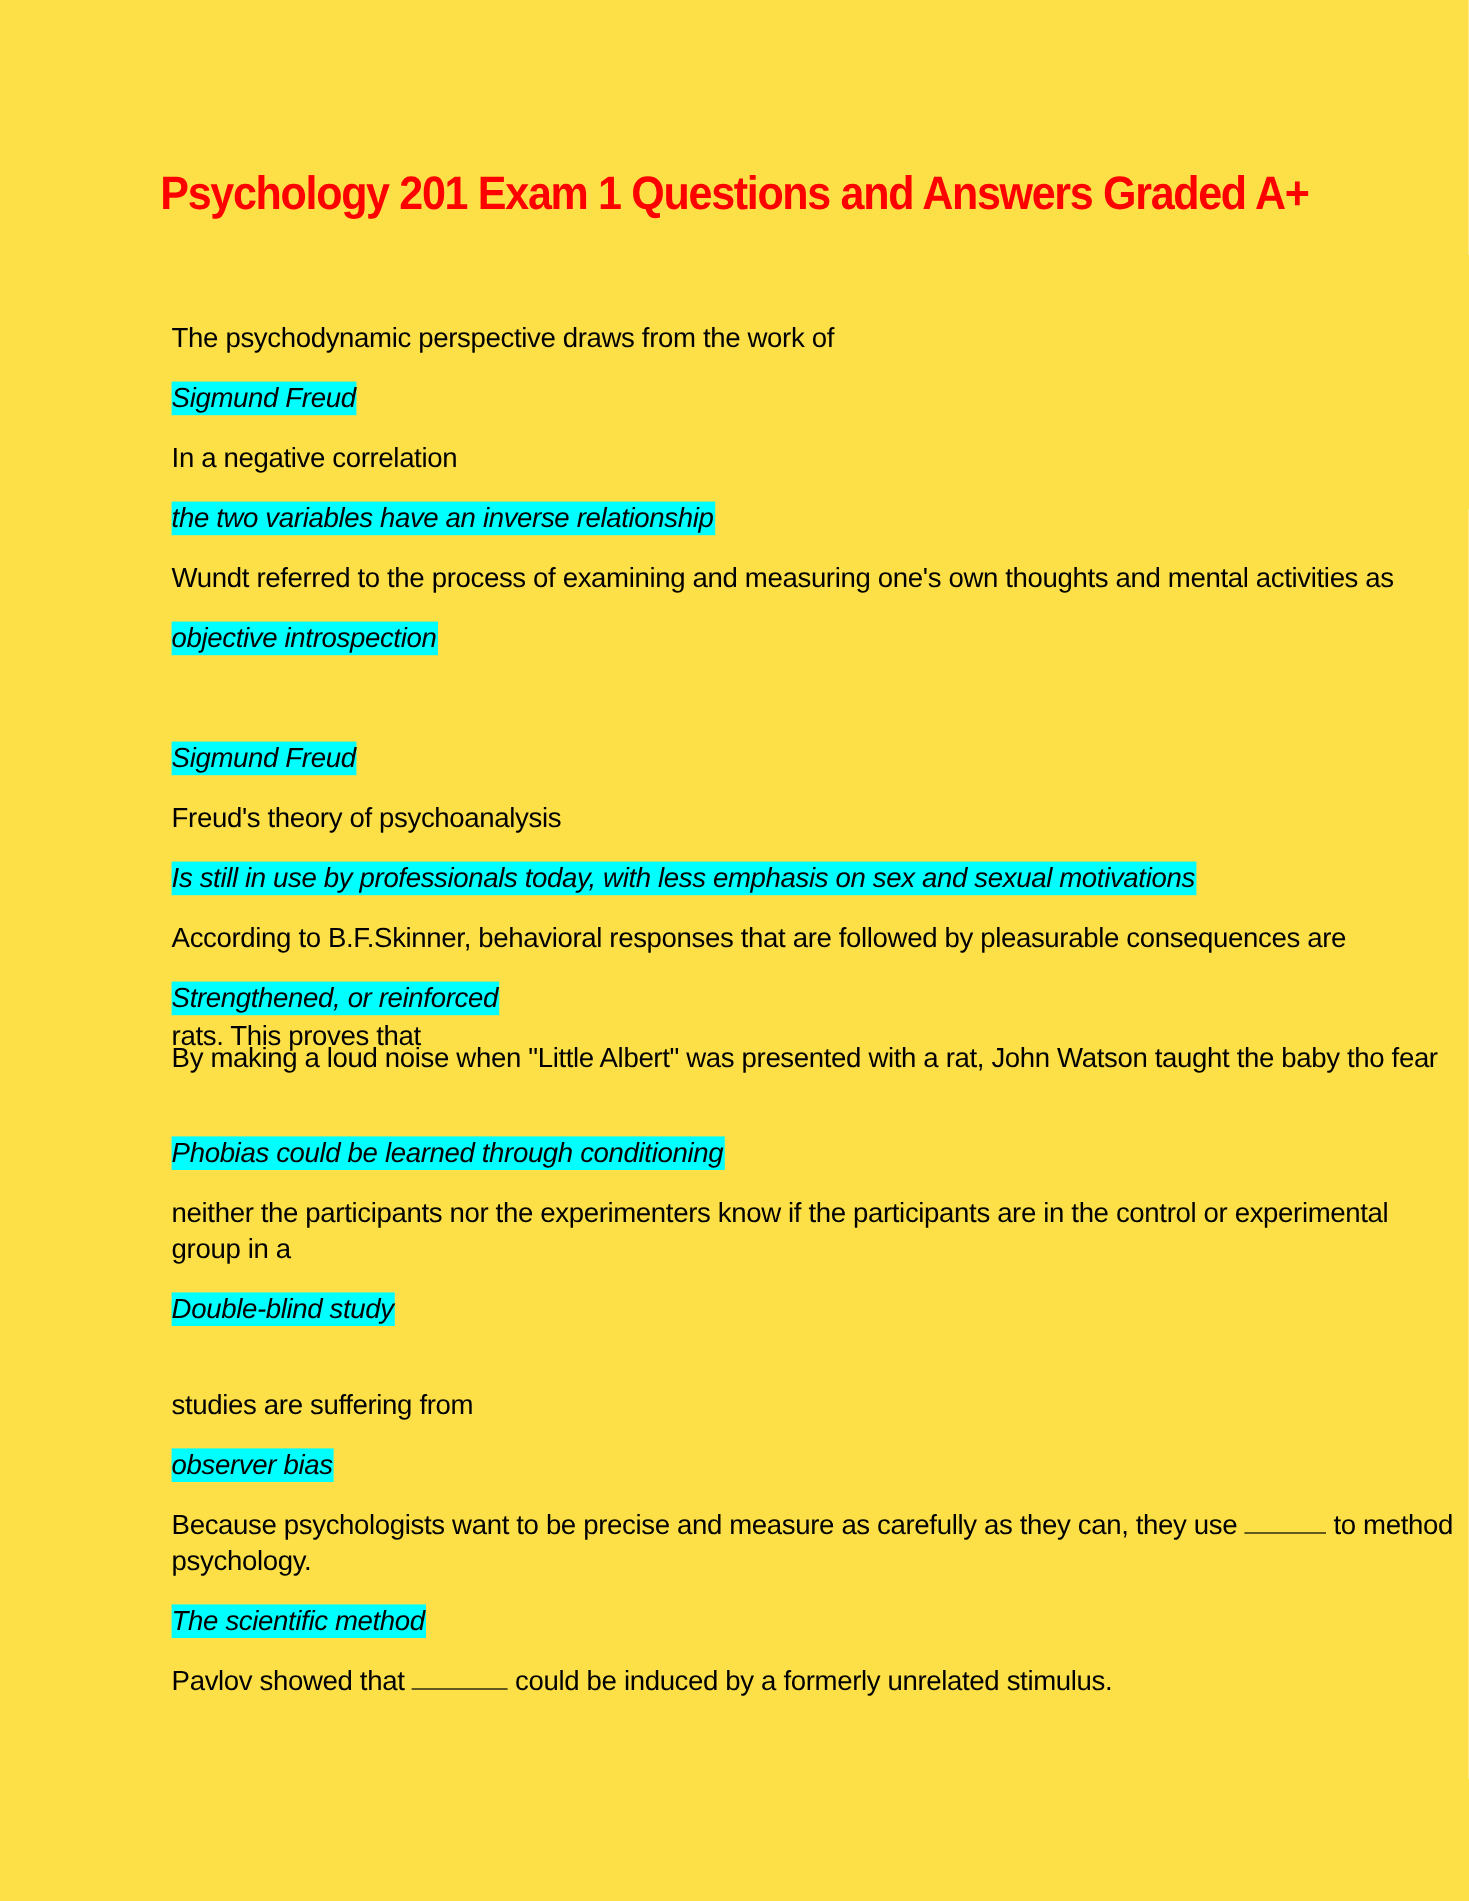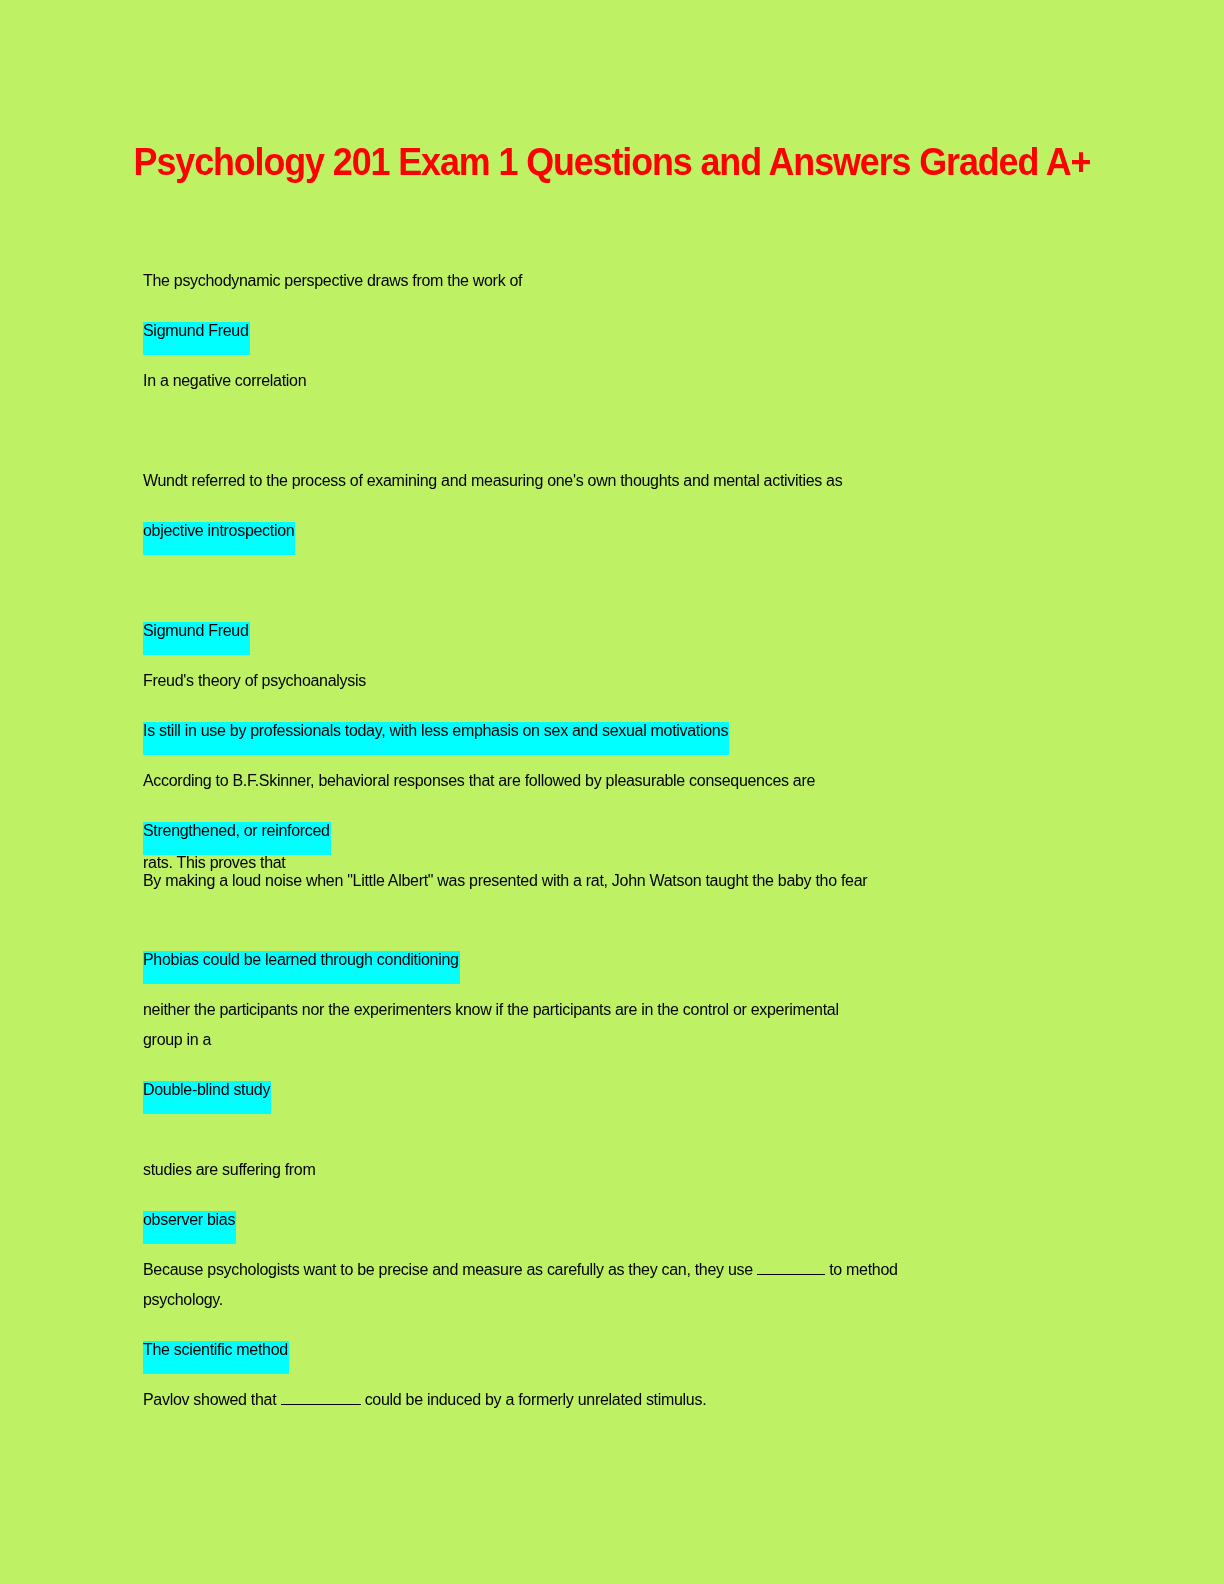--- a/index.html
+++ b/index.html
@@ -1,40 +1,41 @@
 <!DOCTYPE html>
 <html><head>
 <meta charset="utf-8">
 <style>
   html, body { margin: 0; padding: 0; background: #ffffff; }
   body { width: 1224px; height: 1584px; position: relative; overflow: hidden; }
-  .page { position: absolute; left: 0; top: 0; width: 1224px; height: 1584px; background: #bef264; }
+  .page { position: absolute; left: 0; top: 0; width: 1224px; height: 1584px; background: #fde047; }
   .title {
     position: absolute; left: 0; width: 1224px; top: 140px; text-align: center;
     font-family: "Liberation Sans", sans-serif; font-weight: bold; font-size: 39px;
     color: #ff0000; letter-spacing: -1.2px; transform: scaleX(0.92);
   }
   .line {
     position: absolute; left: 143px; width: 930px;
-    font-family: "Liberation Sans", sans-serif; font-size: 16px; color: #000;
+    font-family: "Liberation Sans", sans-serif; font-size: 23px; color: #000;
     line-height: 30px; letter-spacing: -0.3px; white-space: nowrap;
   }
-  .ans { background: #00ffff; padding: 0 1px 16px 0; }
+  .ans { background: #00ffff; padding: 0 1px 2px 0; font-style: italic; }
   .blank { display: inline-block; border-bottom: 1.5px solid #000; vertical-align: baseline; height: 1px; }
 </style>
 </head>
 <body>
 
 <div class="page">
   <div class="title">Psychology 201 Exam 1 Questions and Answers Graded A+</div>
 
   <div class="line" style="top:266px">The psychodynamic perspective draws from the work of</div>
   <div class="line" style="top:316px"><span class="ans">Sigmund Freud</span></div>
 
   <div class="line" style="top:366px">In a negative correlation</div>
+  <div class="line" style="top:416px"><span class="ans">the two variables have an inverse relationship</span></div>
 
   <div class="line" style="top:466px">Wundt referred to the process of examining and measuring one's own thoughts and mental activities as</div>
   <div class="line" style="top:516px"><span class="ans">objective introspection</span></div>
 
   <div class="line" style="top:616px"><span class="ans">Sigmund Freud</span></div>
 
   <div class="line" style="top:666px">Freud's theory of psychoanalysis</div>
   <div class="line" style="top:716px"><span class="ans">Is still in use by professionals today, with less emphasis on sex and sexual motivations</span></div>
 
   <div class="line" style="top:766px">According to B.F.Skinner, behavioral responses that are followed by pleasurable consequences are</div>

